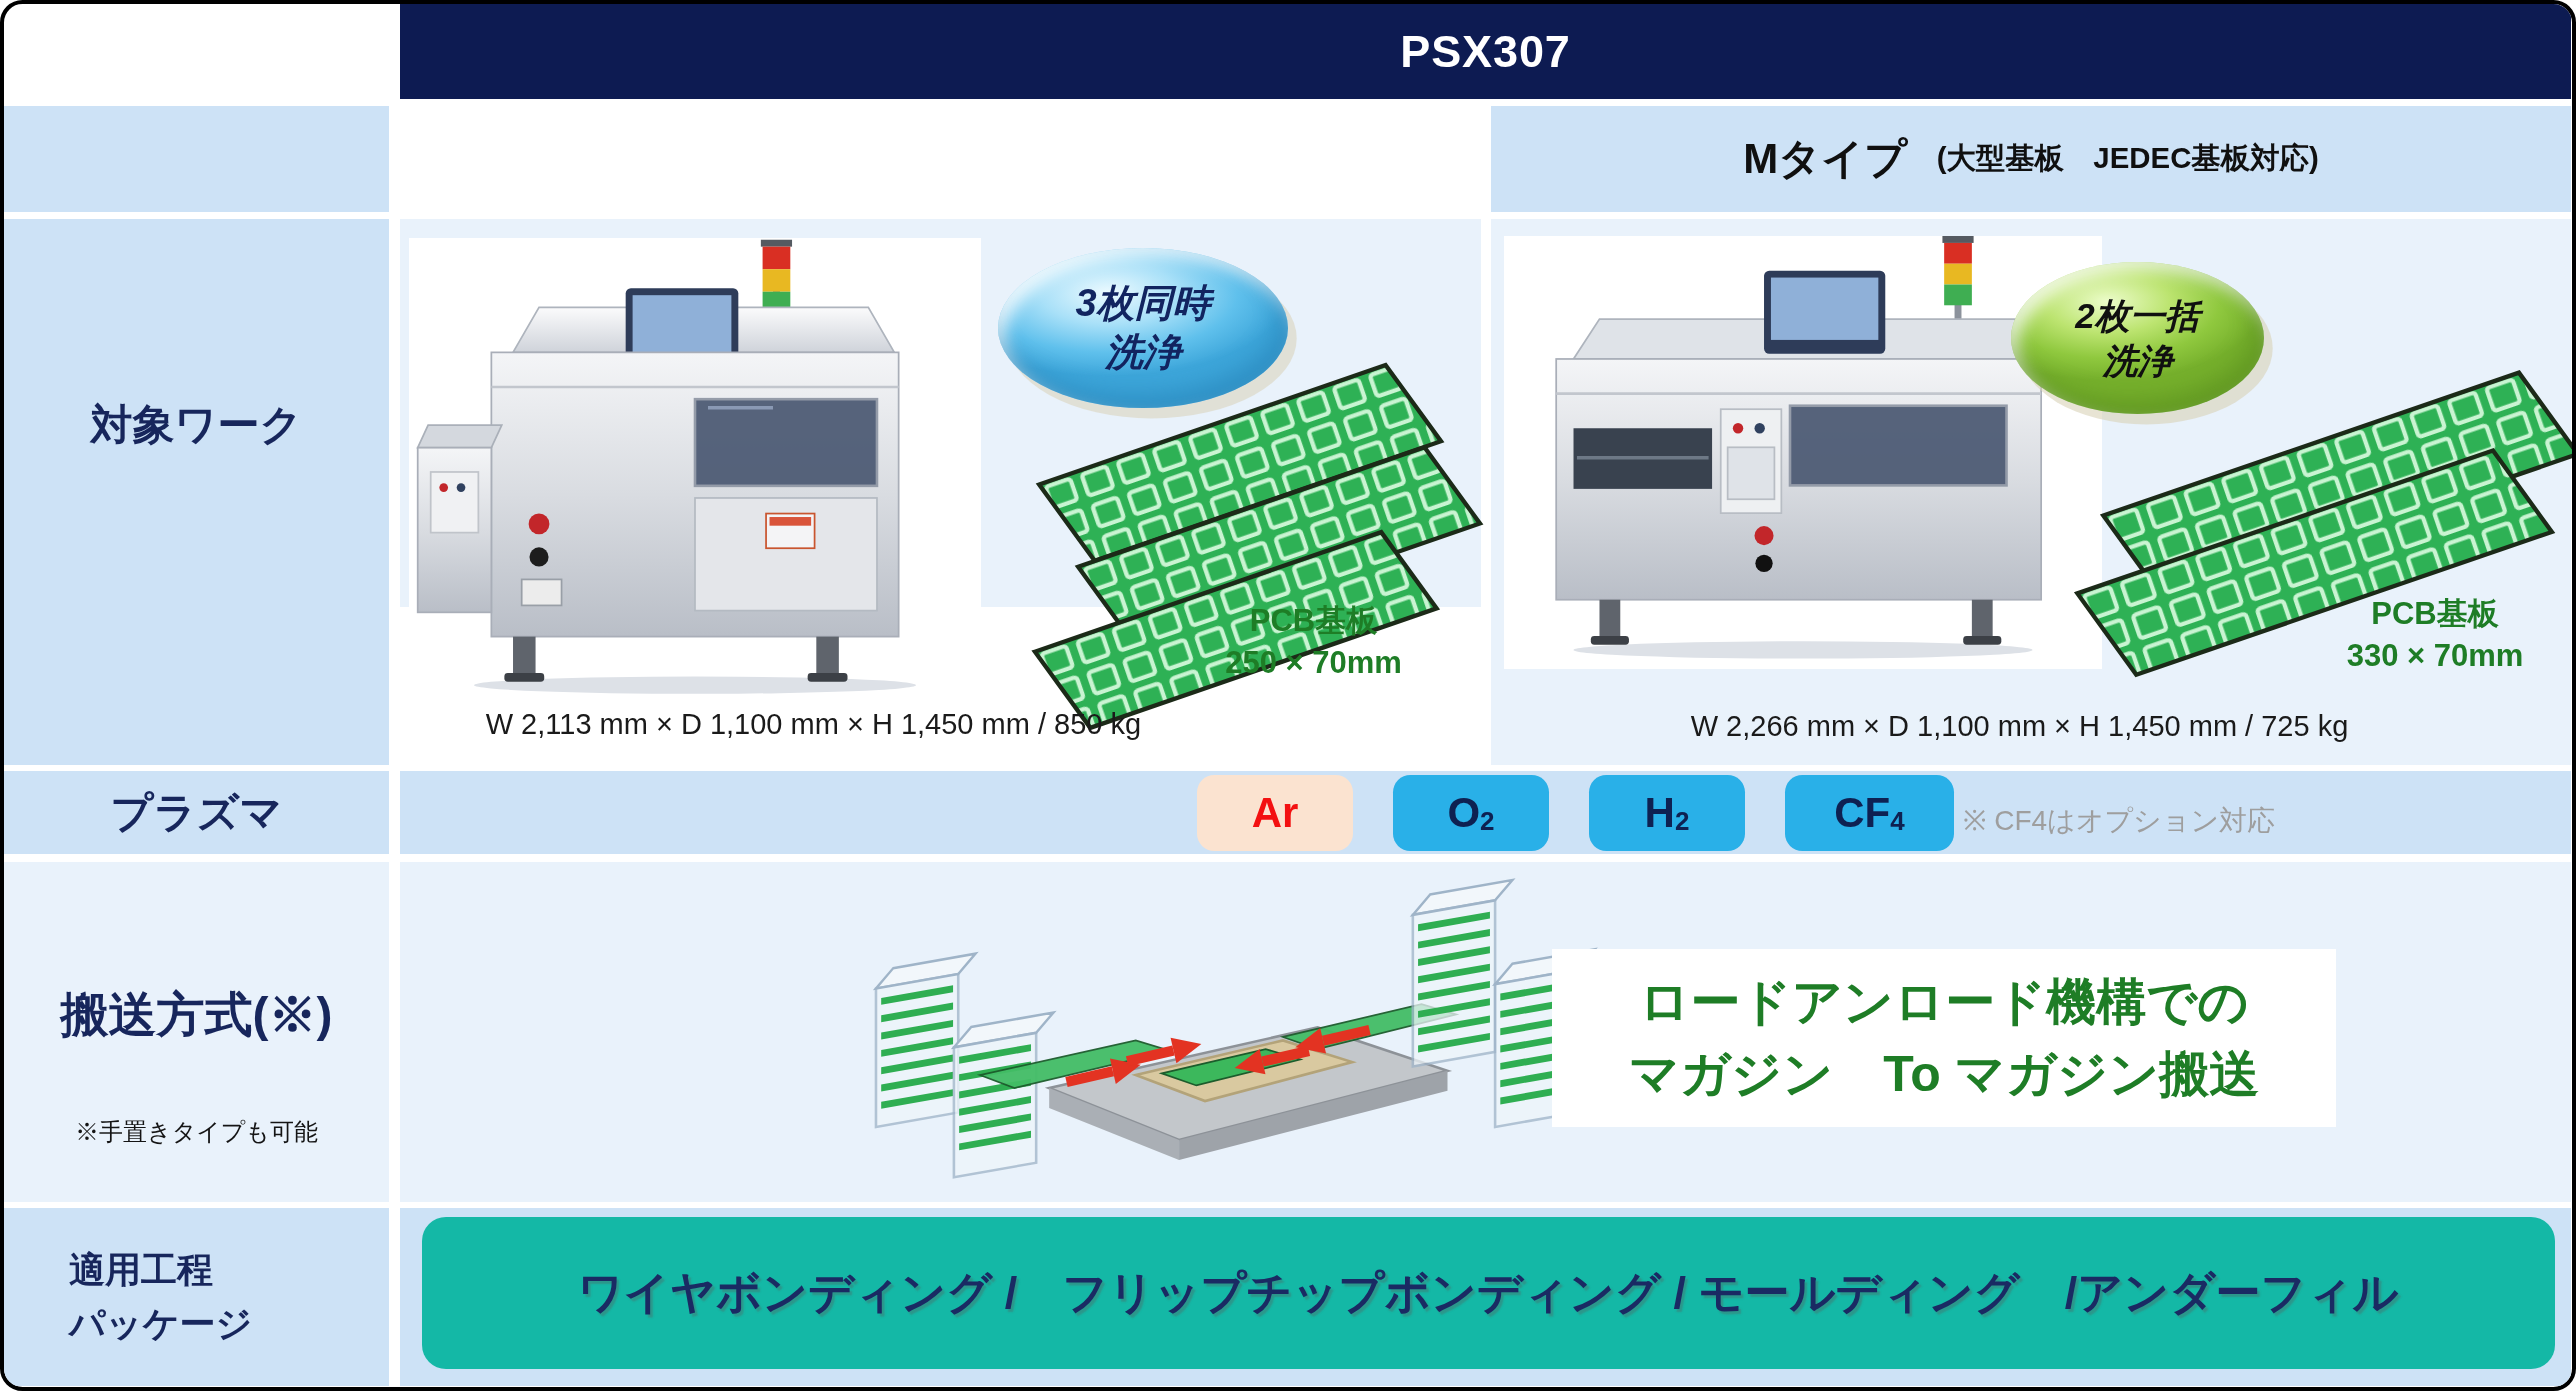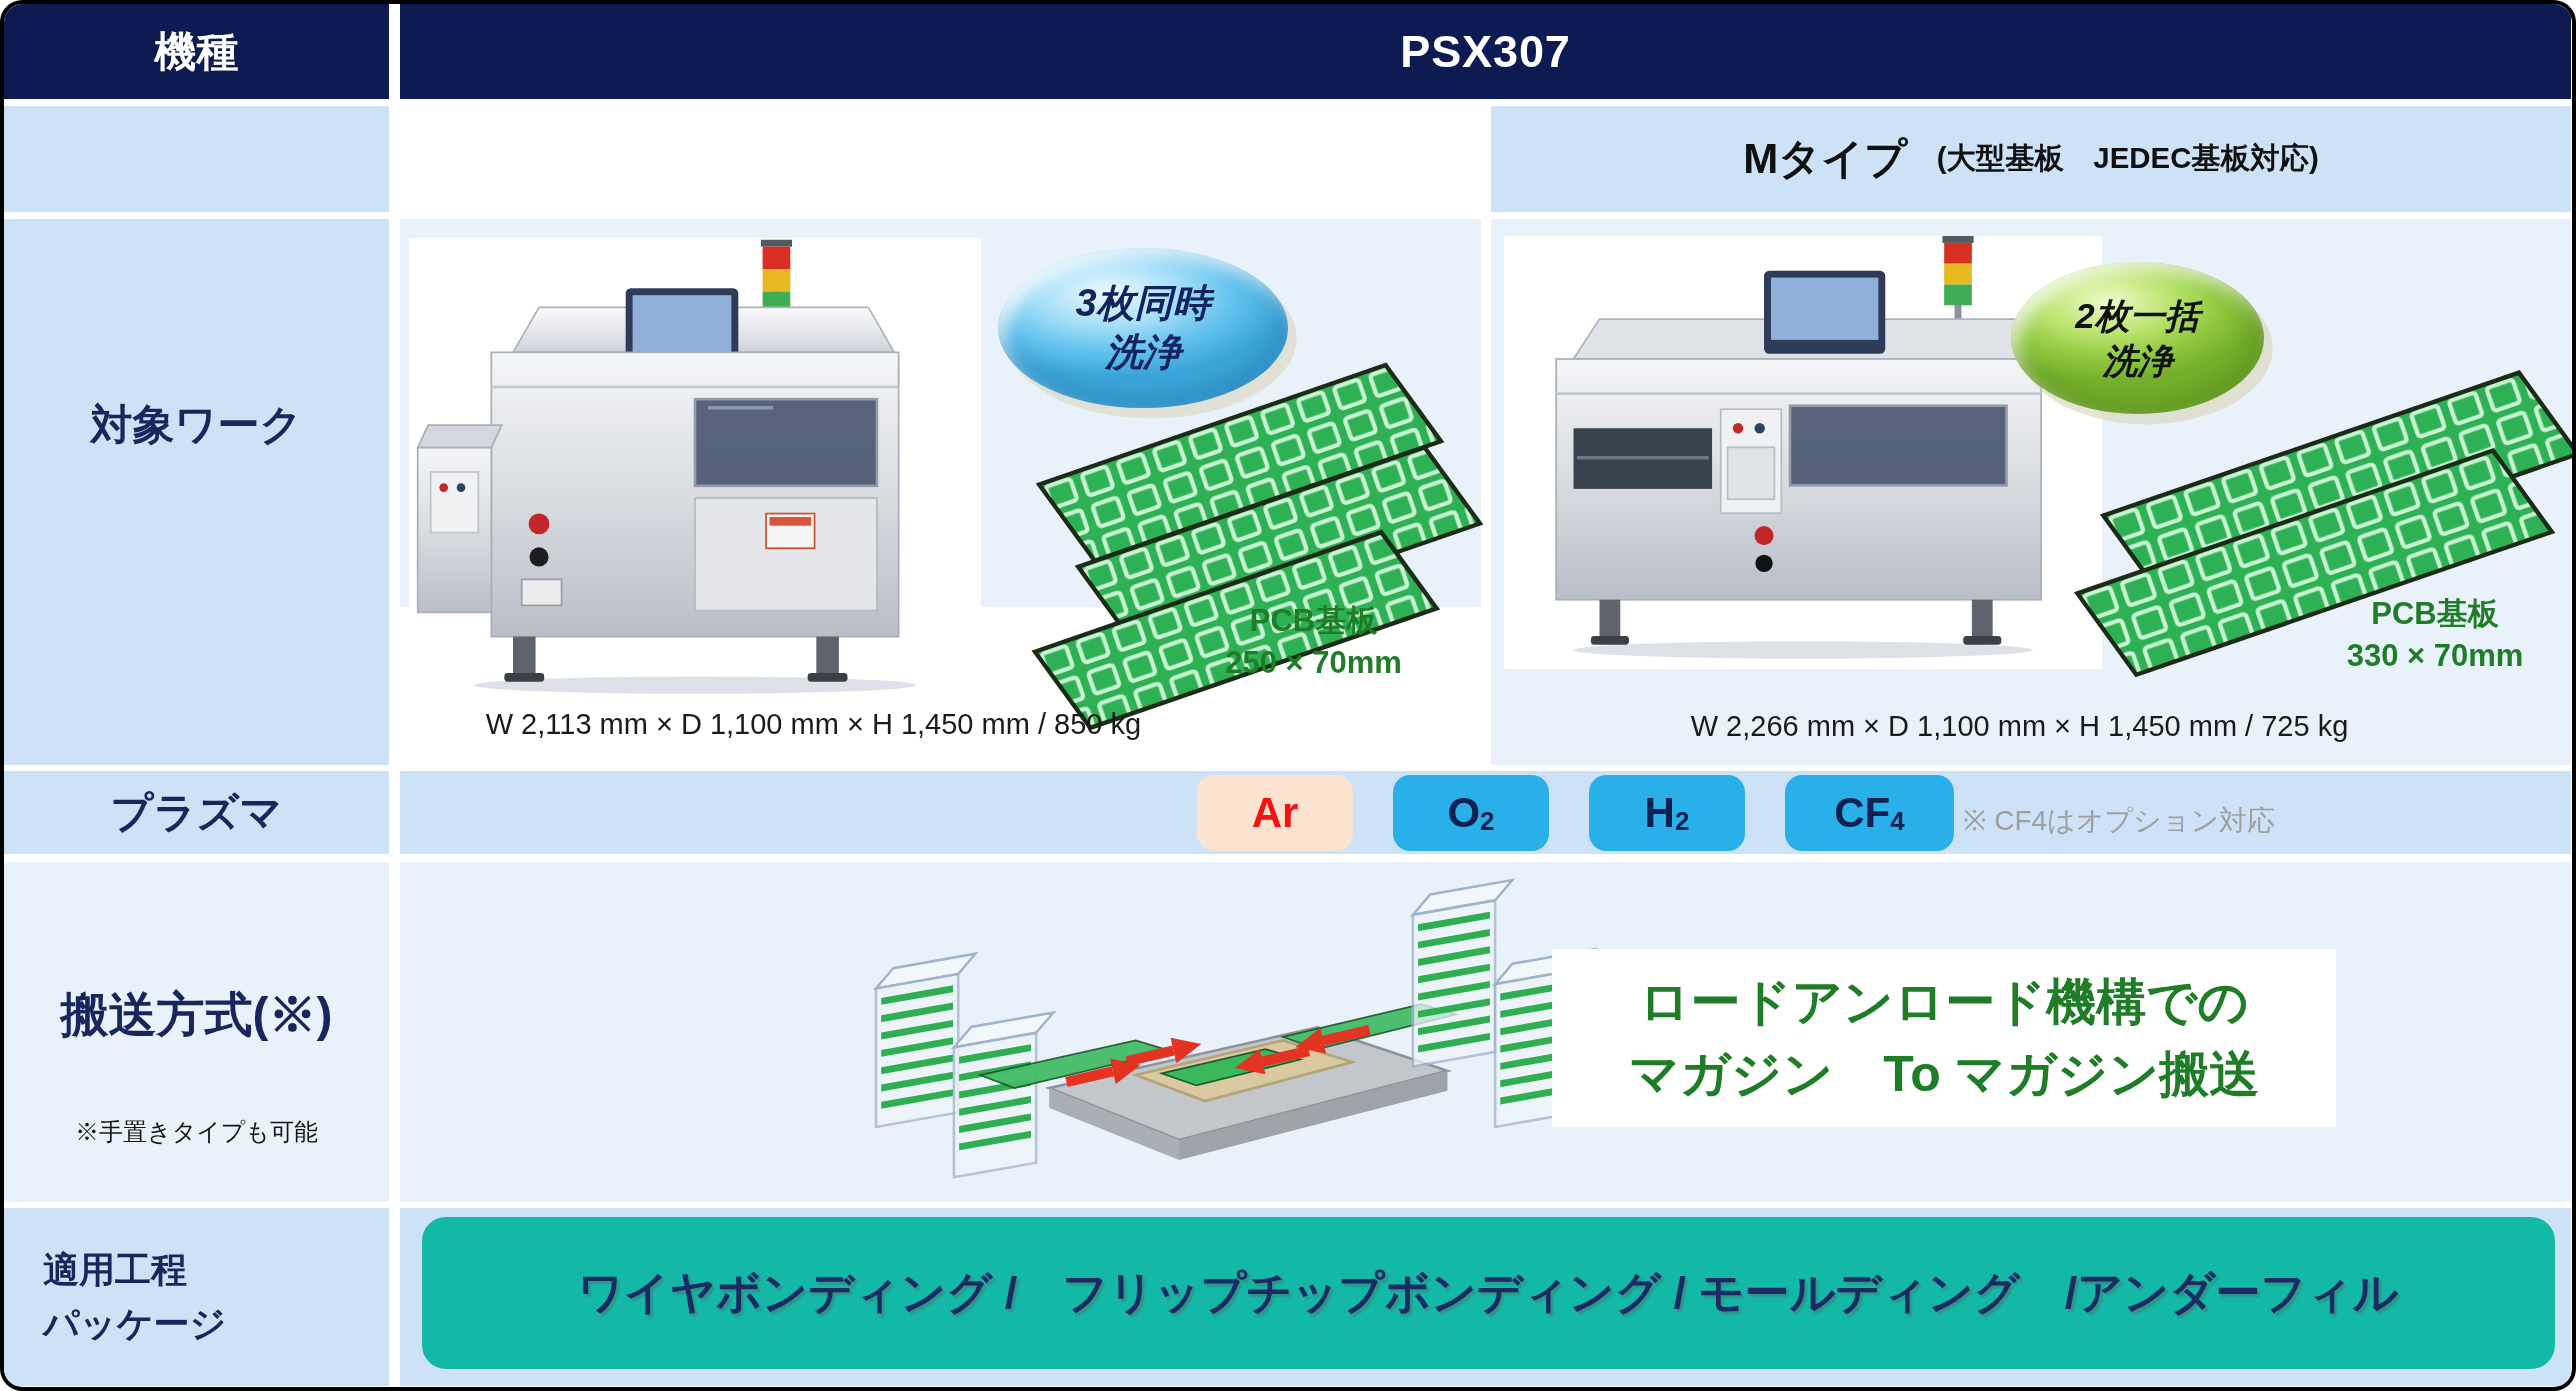--- a/index.html
+++ b/index.html
@@ -31,36 +31,33 @@
   .gas-chip{height:76px;min-width:156px;border-radius:17.3px;display:flex;align-items:center;justify-content:center;}
   .gas-blue{background:#29b0e8;color:#0e2152;}
   .gas-ar{background:#fbe3d0;color:#f31111;}
   .gas-main{font-weight:bold;font-size:42px;}
   .gas-sub{font-weight:bold;font-size:26px;position:relative;top:8.7px;}
   .plasma-note{position:absolute;left:1563px;top:29.4px;color:#9e9e9e;font-size:28px;}
   .transport-note{position:absolute;width:100%;text-align:center;color:#141414;font-size:24px;}
   .transport-caption{position:absolute;left:1152px;top:87px;width:784px;height:178px;background:#fff;
         display:flex;flex-direction:column;align-items:center;justify-content:center;}
   .transport-caption span{color:#1e7d26;font-weight:bold;font-size:50px;line-height:1.45;white-space:nowrap;}
-  .process-label-box{display:flex;flex-direction:column;justify-content:center;align-items:flex-start;padding-left:39px;}
+  .process-label-box{display:flex;flex-direction:column;justify-content:center;align-items:flex-start;padding-left:65px;}
   .process-label-box span{color:#17265c;font-weight:bold;font-size:36px;line-height:1.5;}
   .process-box{position:absolute;left:21.7px;top:8.7px;width:2133px;height:152px;background:#14b8a6;border-radius:24px;
         display:flex;align-items:center;justify-content:center;}
   .process-box span{color:#1a2a63;font-weight:bold;font-size:45px;white-space:nowrap;
         text-shadow:2.6px 2.6px 1.7px rgba(90,90,90,.35);}
   svg{display:block;}
 </style>
 </head>
 <body>
 
 <div class="frame">
 
-  <div class="cell navy center" style="left:0;top:0;width:385px;height:95px;">
-    <span class="hdr-label">機種</span>
-  </div>
   <div class="cell navy center" style="left:396px;top:0;width:2171px;height:95px;">
     <span class="hdr-model">PSX307</span>
   </div>
 
   <div class="cell bg1" style="left:0;top:102px;width:385px;height:106px;"></div>
   <div class="cell bg1 center" style="left:1487px;top:102px;width:1080px;height:106px;">
     <span class="type-name">Mタイプ</span>
     <span class="type-note">(大型基板　JEDEC基板対応)</span>
   </div>
 

